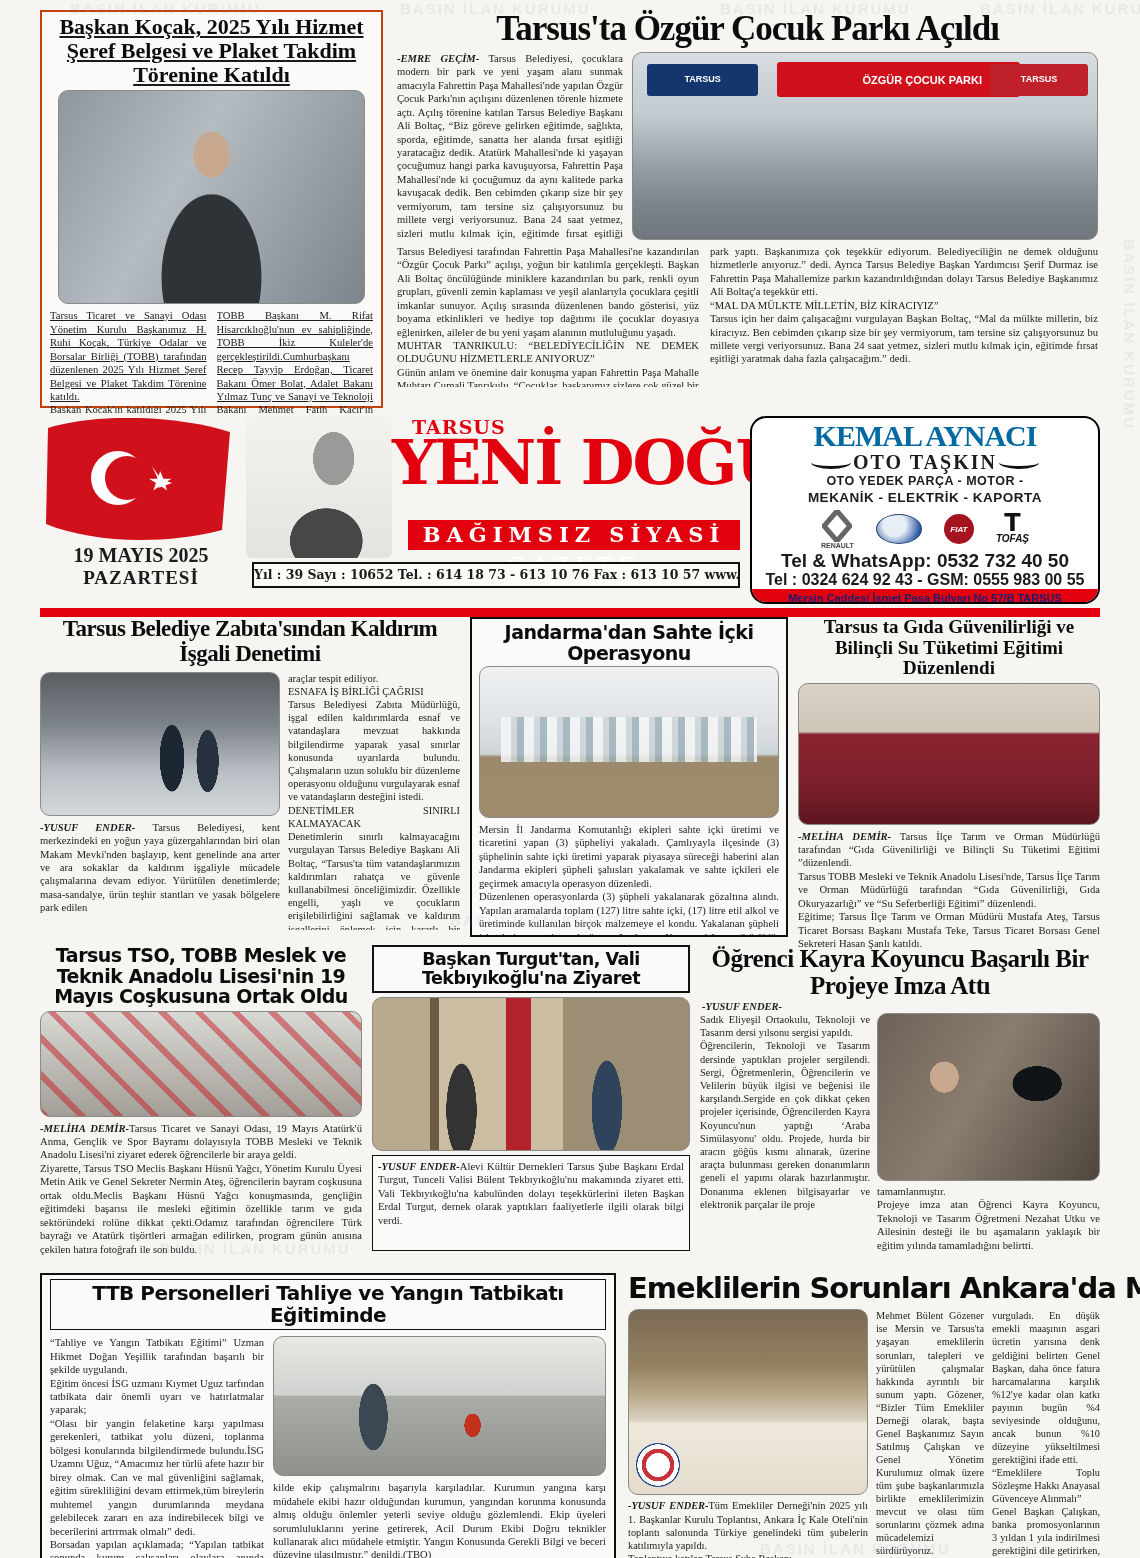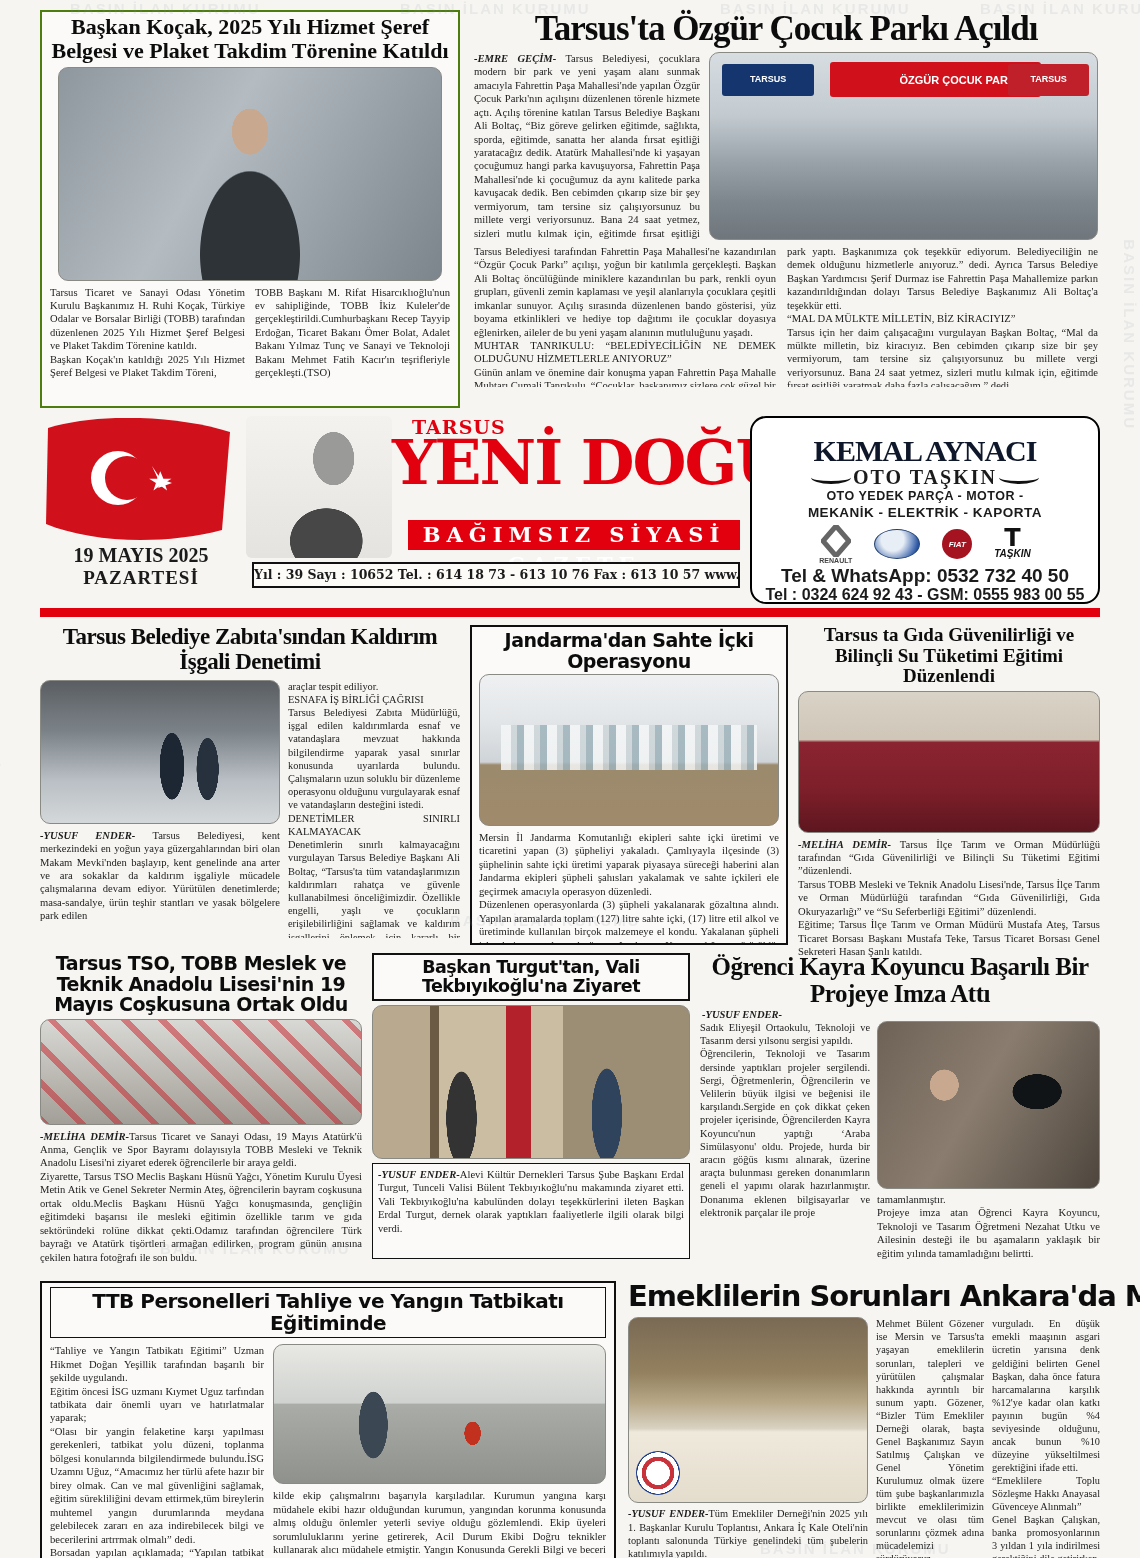--- a/index.html
+++ b/index.html
@@ -12,21 +12,21 @@
   section{box-sizing:border-box;min-width:0;}
   .hl{font-family:"Liberation Serif",serif;font-weight:700;text-align:center;color:#0c0c0c;
       margin:0;line-height:1.08;}
   .hl-sans{font-family:"DejaVu Sans",sans-serif;letter-spacing:-0.5px;}
   .bt{font:10.6px/1.27 "Liberation Serif",serif;text-align:justify;white-space:pre-line;
       margin:0;color:#1c1c1c;overflow:hidden;overflow-wrap:break-word;}
   .byline{font-weight:700;font-style:italic;}
   .photo{border-radius:10px;border:1px solid #8a8a84;position:relative;overflow:hidden;}
   
   .row1{margin-top:2px;height:398px;}
-  #art-kocak{width:420px;border:2px solid #4d7c0f;padding:3px 8px;background:#fbfaf8;}
+  #art-kocak{width:343px;border:2px solid #c2410c;padding:3px 8px;background:#fbfaf8;text-decoration:underline;}
   .hl-kocak{font-size:22px;}
   .ph-kocak{height:212px;margin:4px 8px;
     background:
       radial-gradient(90px 150px at 50% 88%,#2e3338 0 55%,rgba(0,0,0,0) 56%),
       radial-gradient(30px 38px at 50% 30%,#c9a890 0 60%,rgba(0,0,0,0) 61%),
       linear-gradient(120deg,#8f979e 0%,#b4bcc2 40%,#7c858c 100%);}
   .cols{display:flex;gap:10px;margin-top:5px;height:104px;}
   .cols .bt{flex:1;}
   #art-park{flex:1;padding:0 2px;}
   .hl-park{font-size:35px;letter-spacing:-1px;}
@@ -57,39 +57,39 @@
   .gazete{position:absolute;left:368px;right:360px;top:104px;background:#e2000f;color:#fff;
     font:700 21px/30px "DejaVu Serif",serif;letter-spacing:6px;text-align:center;height:30px;}
   .infobox{position:absolute;left:212px;right:360px;top:146px;border:2px solid #111;background:#fcfbf8;
     font:700 12.5px/22px "DejaVu Serif",serif;text-align:center;white-space:nowrap;overflow:hidden;}
   .dateblk{position:absolute;left:6px;top:128px;width:190px;text-align:center;font-weight:700;}
   .date1{font-size:20px;}
   .date2{font-size:19px;letter-spacing:1px;}
   
   .adbox{position:absolute;right:0;top:0;width:346px;height:184px;border:2px solid #000;border-radius:16px;
     background:#fff;overflow:hidden;display:flex;flex-direction:column;align-items:center;}
-  .ad-name{color:#0f172a;font:700 30px/1 "Liberation Serif",serif;letter-spacing:-1px;margin-top:18px;}
+  .ad-name{color:#0369a1;font:700 30px/1 "Liberation Serif",serif;letter-spacing:-1px;margin-top:3px;}
   .ad-brand{display:flex;align-items:center;gap:2px;font:700 20px/1 "Liberation Serif",serif;letter-spacing:2px;margin-top:1px;}
   .swoosh{width:40px;height:10px;border-bottom:3px solid #111;border-radius:0 0 70% 70%;}
   .ad-l1{font:700 12.5px/1.25 "Liberation Sans",sans-serif;letter-spacing:.5px;margin-top:2px;}
   .ad-l2{font:700 13.5px/1.25 "Liberation Sans",sans-serif;letter-spacing:.5px;}
   .logos{display:flex;align-items:center;gap:22px;margin-top:3px;height:44px;}
   .lg{display:flex;flex-direction:column;align-items:center;font:700 7px "Liberation Sans",sans-serif;color:#444;}
   .oval{width:44px;height:28px;border-radius:50%;background:radial-gradient(circle at 40% 35%,#e8eef5 0 35%,#2a57a5 80%);border:1px solid #24406e;}
   .fiat{width:30px;height:30px;border-radius:50%;background:radial-gradient(circle,#a51220 0 70%,#6d0c15 100%);
     color:#fff;font:700 italic 8px "Liberation Sans",sans-serif;display:flex;align-items:center;justify-content:center;}
   .tofasT{font:700 24px/0.8 "DejaVu Sans",sans-serif;color:#111;}
   .tofas-lbl{font:700 italic 10px "Liberation Sans",sans-serif;color:#111;}
   .ad-ph1{font:700 19px/1.1 "Liberation Sans",sans-serif;margin-top:2px;}
   .ad-ph2{font:700 16px/1.1 "Liberation Sans",sans-serif;}
   .ad-addr{margin-top:auto;width:100%;background:#e2000f;color:#1c1c70;text-align:center;
     font:700 11px/18px "Liberation Sans",sans-serif;}
   .redbar{height:9px;background:#e2000f;margin-top:6px;}
   
-  .row2{margin-top:8px;height:320px;gap:10px;}
+  .row2{height:320px;gap:10px;}
   #art-zabita{width:420px;}
   .hl-zabita{font-size:23px;letter-spacing:-0.5px;}
   .zbody{display:flex;gap:8px;margin-top:5px;height:258px;}
   .zleft{width:240px;flex:none;display:flex;flex-direction:column;}
   .ph-zabita{height:142px;
     background:
       radial-gradient(22px 60px at 55% 60%,#1d2733 0 55%,rgba(0,0,0,0) 56%),
       radial-gradient(20px 56px at 70% 62%,#27313d 0 55%,rgba(0,0,0,0) 56%),
       linear-gradient(180deg,#5a5e63 0%,#7b8287 35%,#b9bfc4 70%,#d4d8da 100%);}
   .ztext{margin-top:5px;flex:1;}
@@ -249,21 +249,21 @@
           <span>RENAULT</span>
         </span>
         <span class="lg">
             <span class="oval"></span>
           </span>
         <span class="lg">
             <span class="fiat">FIAT</span>
           </span>
         <span class="lg">
           <span class="tofasT">T</span>
-          <span class="tofas-lbl">TAŞKIN</span>
+          <span class="tofas-lbl">TOFAŞ</span>
         </span>
       </div>
       <div class="ad-ph1">Tel &amp; WhatsApp: 0532 732 40 50</div>
       <div class="ad-ph2">Tel : 0324 624 92 43 - GSM: 0555 983 00 55</div>
       <div class="ad-addr">Mersin Caddesi  İsmet Paşa Bulvarı No 57/B   TARSUS</div>
     </div>
   </div>
 
   <div class="redbar"></div>
 

